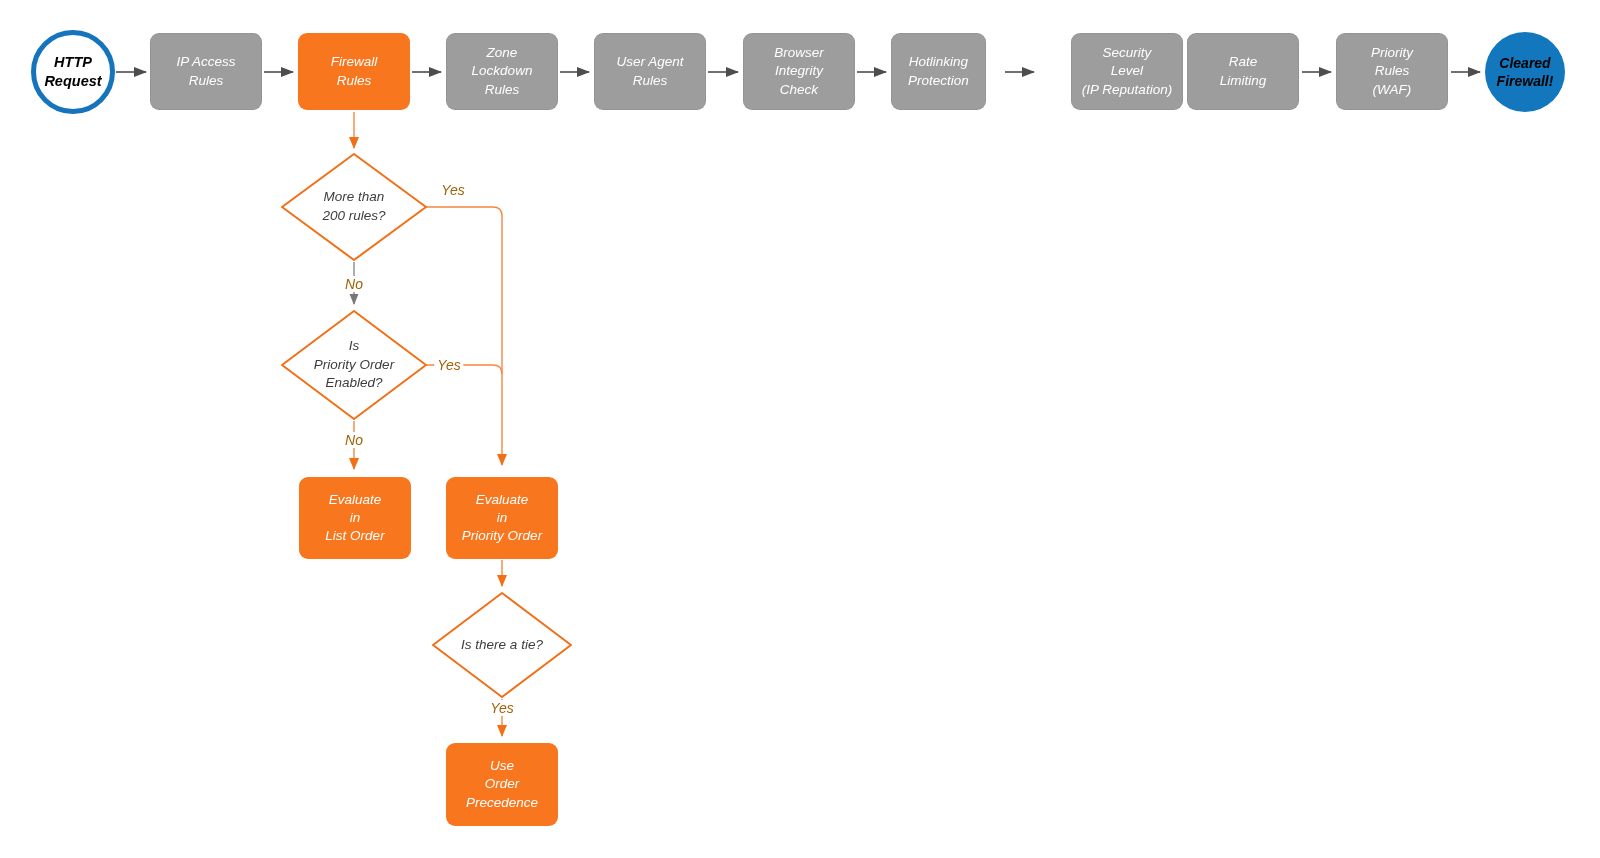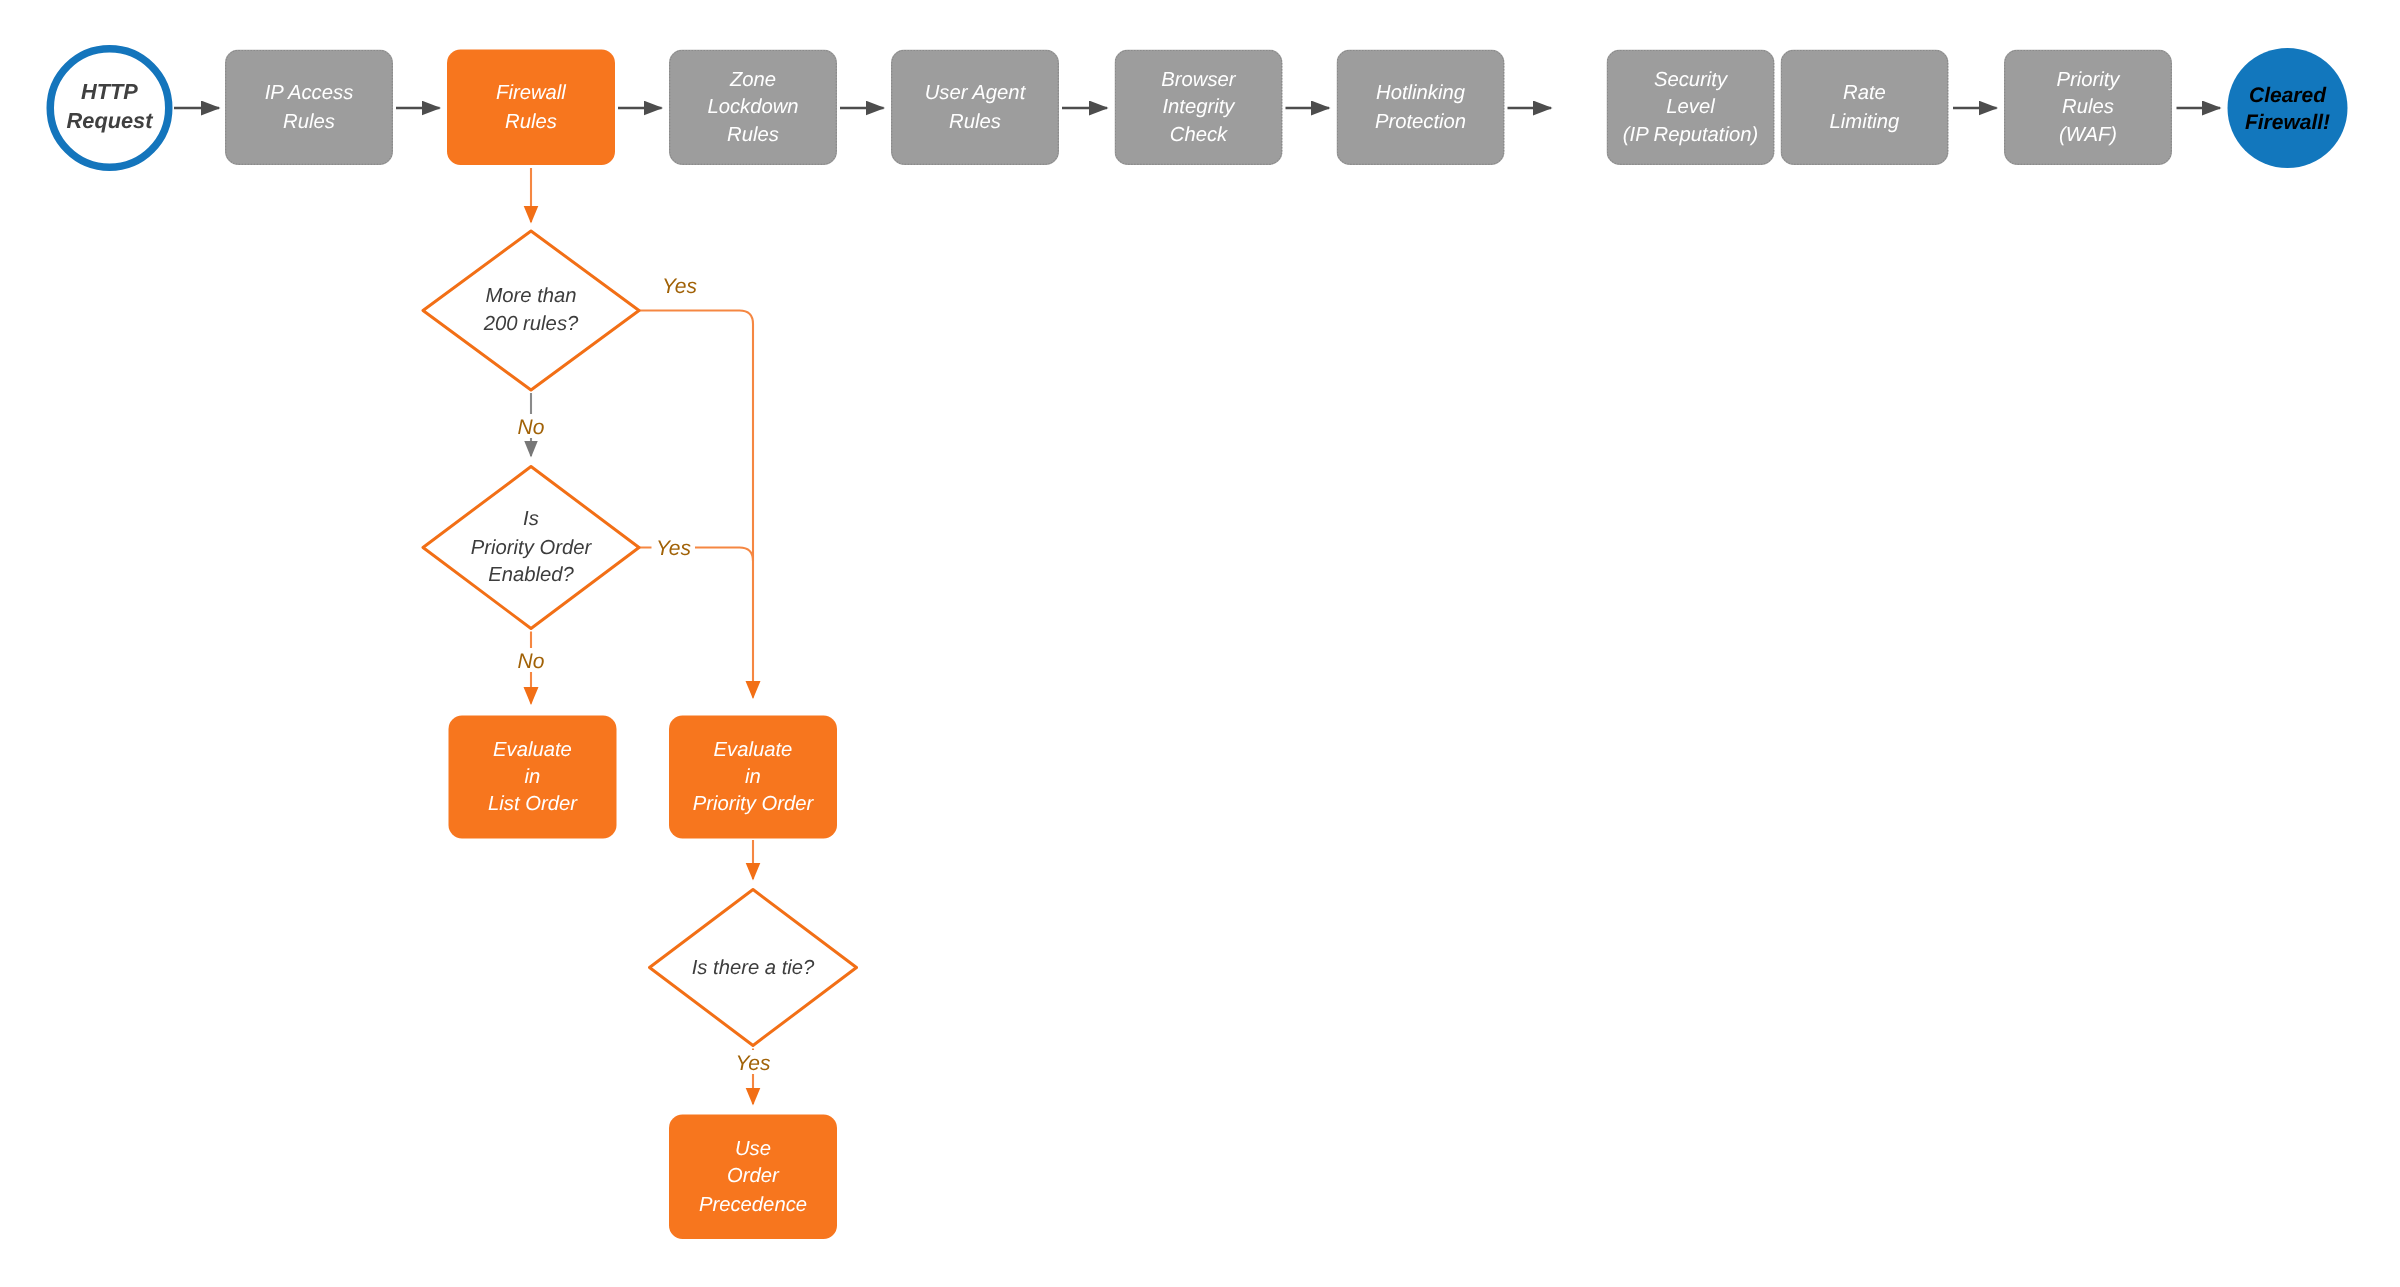--- a/index.html
+++ b/index.html
@@ -32,21 +32,21 @@
     box-sizing:border-box;
     border-radius:50%;
     display:flex;align-items:center;justify-content:center;
     text-align:center;
     font-weight:bold;font-style:italic;
     white-space:pre-line;
     line-height:1.3;
   }
   .circle.start{
     left:31px;top:30px;width:84px;height:84px;
-    background:#ffffff;border:5px solid #1475bc;color:#404040;
+    background:#ffffff;border:5px solid #1475bc;color:#000000;
     font-size:14.5px;
   }
   .circle.end{
     left:1485px;top:32px;width:80px;height:80px;
     background:#1277bd;color:#000000;
     font-size:14px;
   }
 
   .diamond-label{
     position:absolute;
@@ -69,21 +69,21 @@
     padding:0 3px;
     white-space:nowrap;
   }
 
   
   .s0{left:150px;top:33px;width:112px;height:77px;}
   .s1{left:298px;top:33px;width:112px;height:77px;}
   .s2{left:446px;top:33px;width:112px;height:77px;}
   .s3{left:594px;top:33px;width:112px;height:77px;}
   .s4{left:743px;top:33px;width:112px;height:77px;}
-  .s5{left:891px;top:33px;width:112px;height:77px;}
+  .s5{left:891px;top:33px;width:95px;height:77px;}
   .s6{left:1039px;top:33px;width:112px;height:77px;margin-left:32px;}
   .s7{left:1187px;top:33px;width:112px;height:77px;}
   .s8{left:1336px;top:33px;width:112px;height:77px;}
 
   .b-list{left:299px;top:477px;width:112px;height:82px;}
   .b-priority{left:446px;top:477px;width:112px;height:82px;}
   .b-action{left:446px;top:743px;width:112px;height:83px;}
 
   .dl1{left:284px;top:154px;width:140px;height:106px;}
   .dl2{left:284px;top:311px;width:140px;height:108px;}

